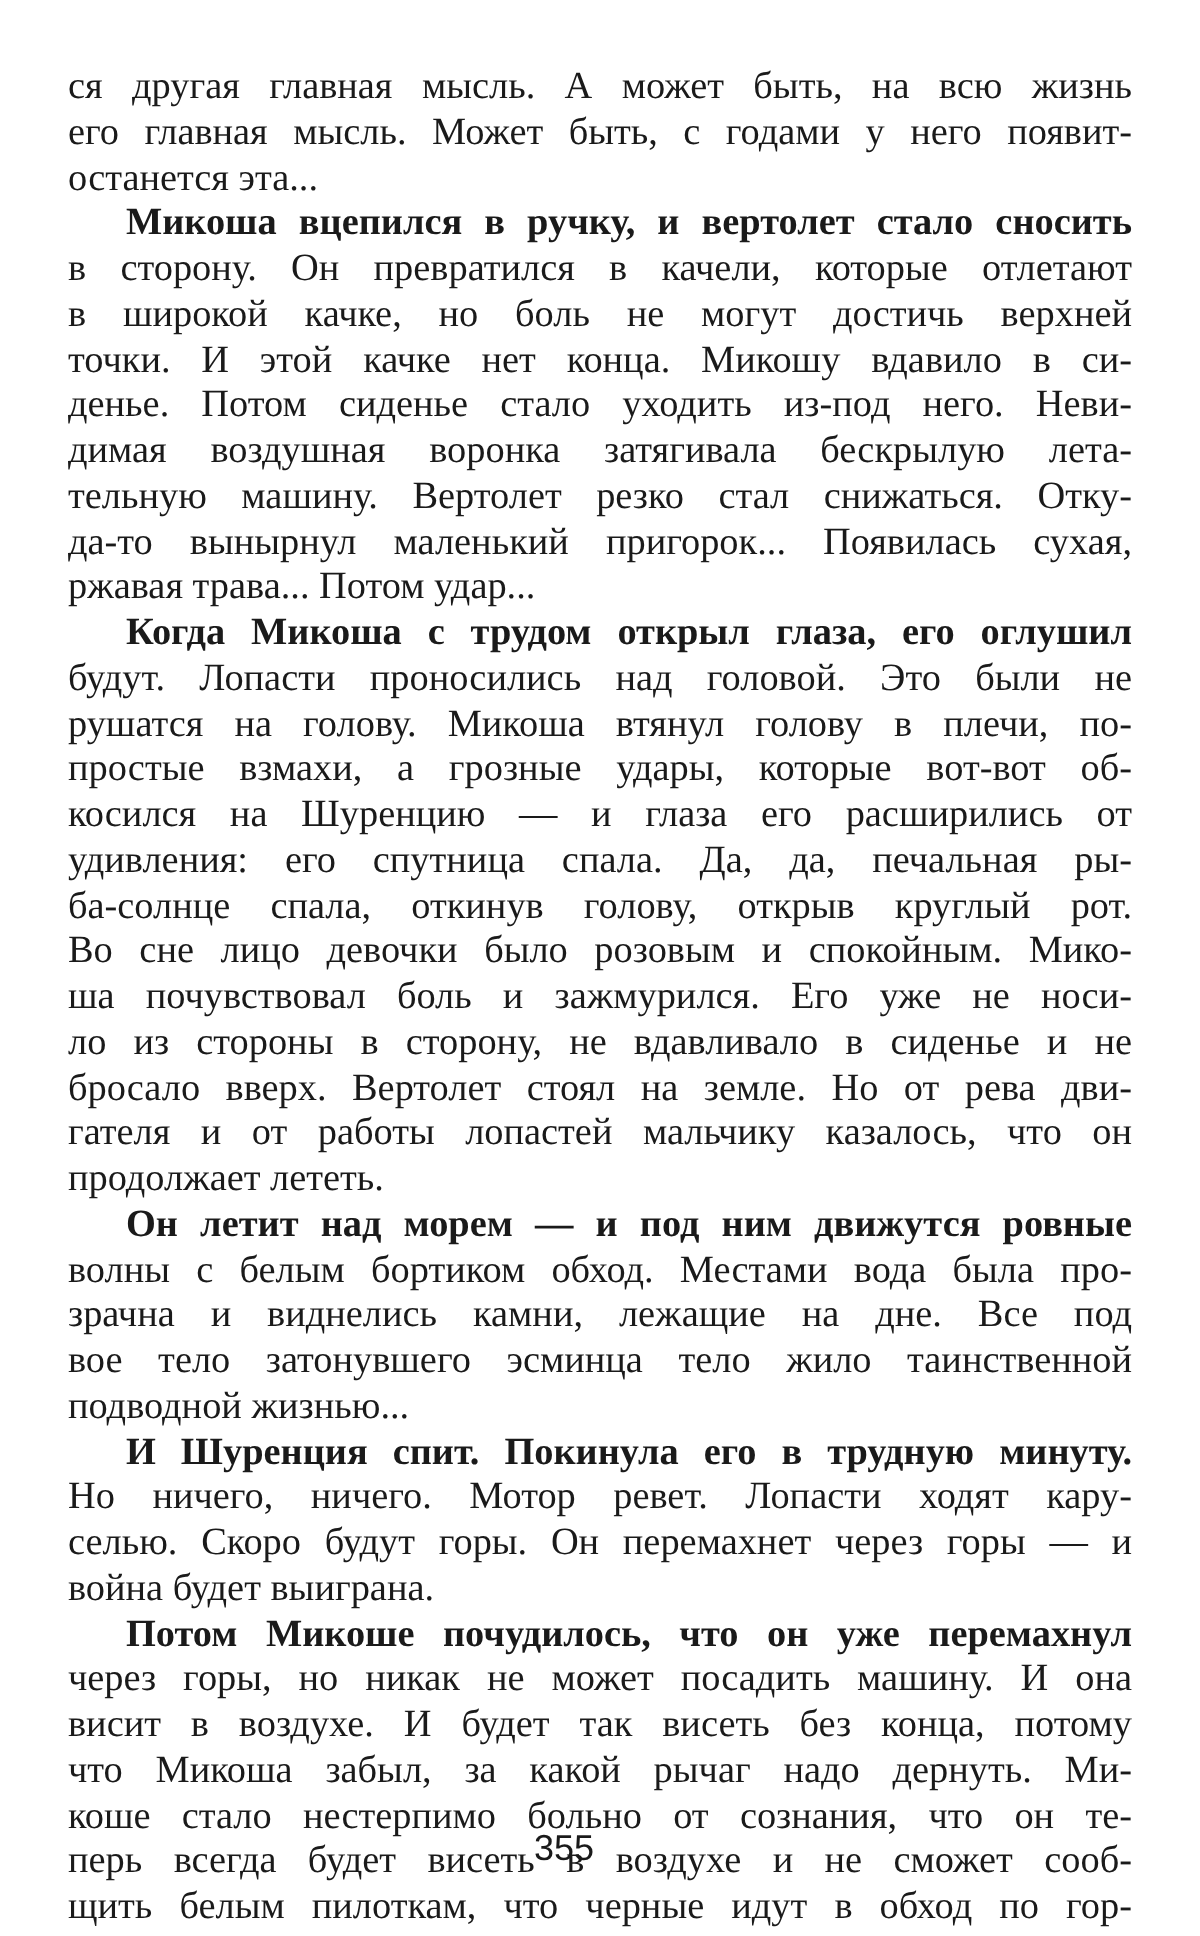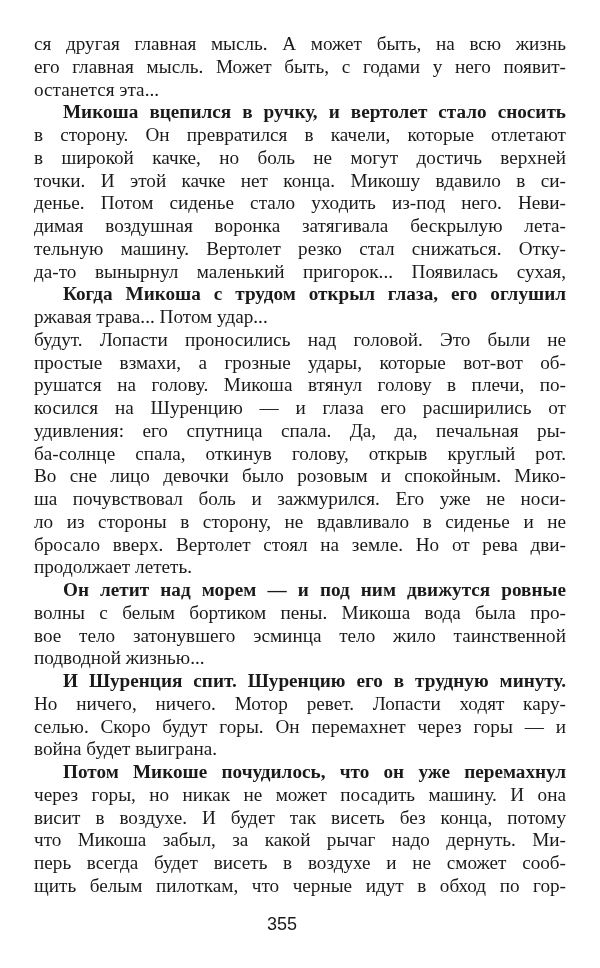--- a/index.html
+++ b/index.html
@@ -28,41 +28,44 @@
     <span class="line">его главная мысль. Может быть, с годами у него появит-</span>
     <span class="line last">останется эта...</span>
     <span class="line indent">Микоша вцепился в ручку, и вертолет стало сносить</span>
     <span class="line">в сторону. Он превратился в качели, которые отлетают</span>
     <span class="line">в широкой качке, но боль не могут достичь верхней</span>
     <span class="line">точки. И этой качке нет конца. Микошу вдавило в си-</span>
     <span class="line">денье. Потом сиденье стало уходить из-под него. Неви-</span>
     <span class="line">димая воздушная воронка затягивала бескрылую лета-</span>
     <span class="line">тельную машину. Вертолет резко стал снижаться. Отку-</span>
     <span class="line">да-то вынырнул маленький пригорок... Появилась сухая,</span>
+    <span class="line last">ржавая трава... Потом удар...</span>
     <span class="line indent">Когда Микоша с трудом открыл глаза, его оглушил</span>
-    <span class="line last">ржавая трава... Потом удар...</span>
     <span class="line">будут. Лопасти проносились над головой. Это были не</span>
+    <span class="line">рушатся на голову. Микоша втянул голову в плечи, по-</span>
     <span class="line">простые взмахи, а грозные удары, которые вот-вот об-</span>
-    <span class="line">рушатся на голову. Микоша втянул голову в плечи, по-</span>
     <span class="line">косился на Шуренцию — и глаза его расширились от</span>
     <span class="line">удивления: его спутница спала. Да, да, печальная ры-</span>
     <span class="line">ба-солнце спала, откинув голову, открыв круглый рот.</span>
     <span class="line">Во сне лицо девочки было розовым и спокойным. Мико-</span>
     <span class="line">ша почувствовал боль и зажмурился. Его уже не носи-</span>
     <span class="line">ло из стороны в сторону, не вдавливало в сиденье и не</span>
     <span class="line">бросало вверх. Вертолет стоял на земле. Но от рева дви-</span>
+    <span class="line">гателя и от работы лопастей мальчику казалось, что он</span>
     <span class="line last">продолжает лететь.</span>
     <span class="line indent">Он летит над морем — и под ним движутся ровные</span>
-    <span class="line">волны с белым бортиком пены. Микоша вода была про-</span>
+    <span class="line">волны с белым бортиком обход. Местами вода была про-</span>
+    <span class="line">зрачна и виднелись камни, лежащие на дне. Все под</span>
     <span class="line">вое тело затонувшего эсминца тело жило таинственной</span>
     <span class="line last">подводной жизнью...</span>
-    <span class="line indent">И Шуренция спит. Шуренцию его в трудную минуту.</span>
+    <span class="line indent">И Шуренция спит. Покинула его в трудную минуту.</span>
     <span class="line">Но ничего, ничего. Мотор ревет. Лопасти ходят кару-</span>
     <span class="line">селью. Скоро будут горы. Он перемахнет через горы — и</span>
     <span class="line last">война будет выиграна.</span>
     <span class="line indent">Потом Микоше почудилось, что он уже перемахнул</span>
     <span class="line">через горы, но никак не может посадить машину. И она</span>
     <span class="line">висит в воздухе. И будет так висеть без конца, потому</span>
     <span class="line">что Микоша забыл, за какой рычаг надо дернуть. Ми-</span>
+    <span class="line">коше стало нестерпимо больно от сознания, что он те-</span>
     <span class="line">перь всегда будет висеть в воздухе и не сможет сооб-</span>
     <span class="line">щить белым пилоткам, что черные идут в обход по гор-</span>
   </div>
 <div class="pagenum">355</div>
 
 </body></html>

